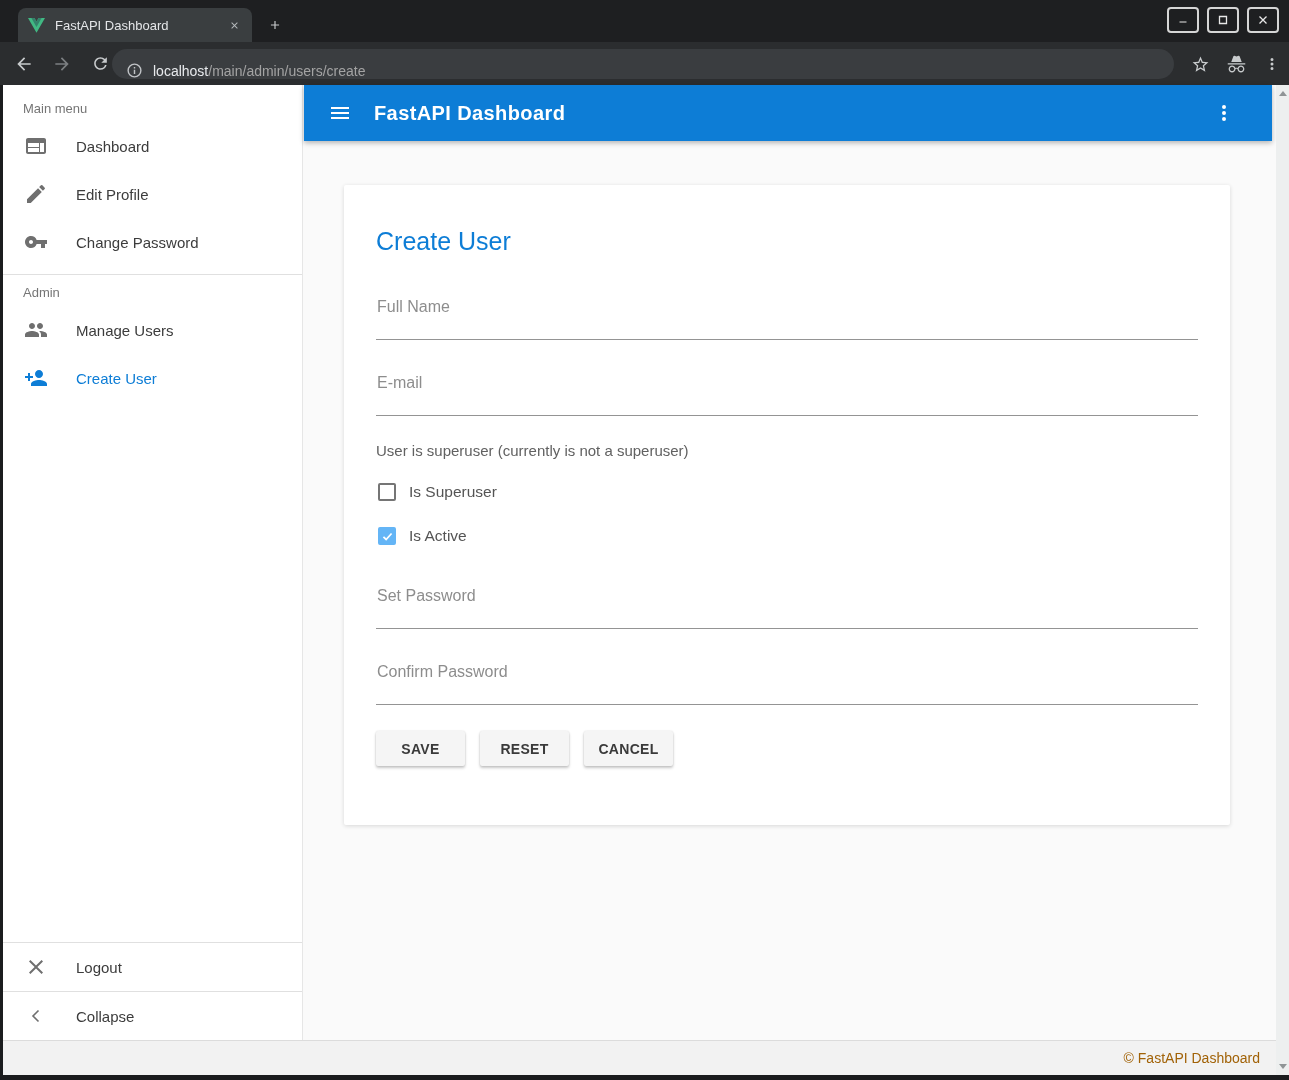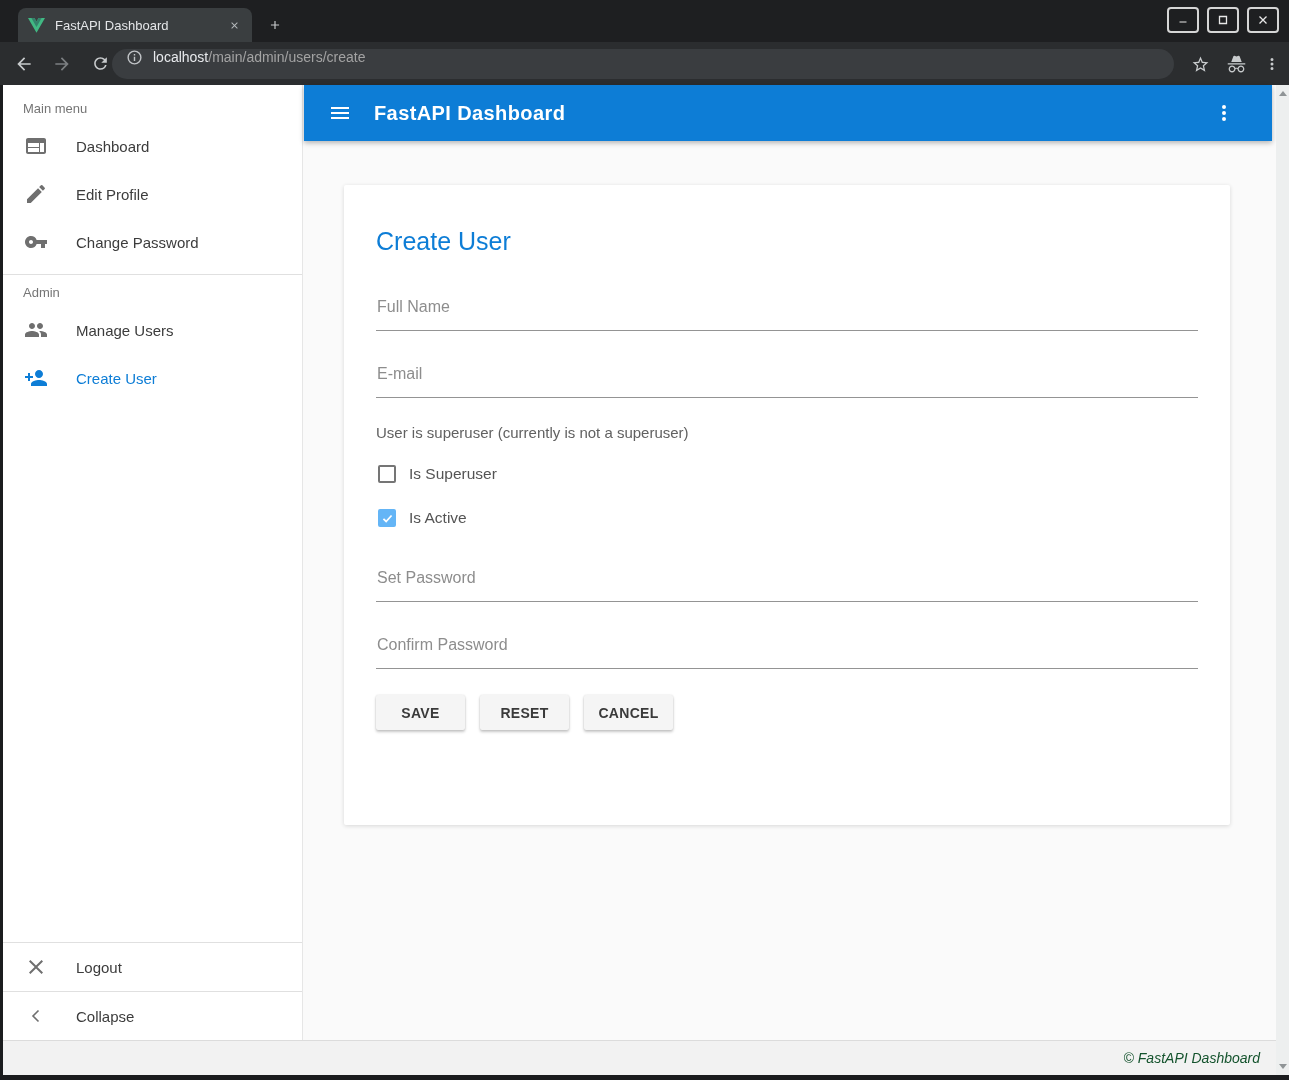--- a/index.html
+++ b/index.html
@@ -13,21 +13,21 @@
   .tab-title { color:#e4e6e8; font-size:13px; flex:1; margin-left:10px; white-space:nowrap; overflow:hidden; }
   .tab-close { width:16px; height:16px; display:flex; align-items:center; justify-content:center; color:#b6babd; }
   .newtab-btn { position:absolute; left:262px; top:12px; width:26px; height:26px; display:flex; align-items:center; justify-content:center; color:#c7cacc; }
   .win-controls { position:absolute; right:10px; top:7px; display:flex; gap:8px; }
   .win-btn { width:32px; height:26px; border:2px solid #d6d6d6; border-radius:4px; display:flex; align-items:center; justify-content:center; color:#e8e8e8; background:transparent; }
 
   .toolbar { position:absolute; left:0; top:42px; width:1289px; height:43px; background:#2b2d2f; display:flex; align-items:center; }
   .nav-icon { width:28px; height:28px; display:flex; align-items:center; justify-content:center; margin-left:10px; color:#c8cbcd; }
   .nav-icon.disabled { color:#7c7f82; }
   .urlbar { position:absolute; left:112px; top:7px; width:1062px; height:30px; background:#3a3d40; border-radius:15px;
-            display:flex; align-items:flex-start; padding:0 14px; }
+            display:flex; align-items:flex-end; padding:0 14px; }
   .url-host { color:#e8eaed; font-size:14px; margin-left:10px; }
   .url-path { color:#a3a3a3; font-size:14px; }
   .toolbar-right { position:absolute; right:8px; top:7px; height:30px; display:flex; align-items:center; gap:16px; color:#c8cbcd; }
 
   
   .page { position:absolute; left:3px; top:85px; width:1281px; height:990px; background:#fafafa; }
 
   .sidebar { position:absolute; left:0; top:0; width:300px; height:955px; background:#ffffff;
              border-right:1px solid #e6e6e6; display:flex; flex-direction:column; }
   .menu-caption { font-size:13px; color:#757575; margin:16px 0 6px 20px; }
@@ -45,39 +45,39 @@
   .appbar-title { color:#ffffff; font-size:20px; font-weight:700; letter-spacing:0.4px; margin-left:22px; }
   .appbar-kebab { position:absolute; right:36px; top:16px; width:24px; height:24px; color:#ffffff; }
 
   .main { position:absolute; left:301px; top:56px; width:968px; height:899px; background:#fafafa; }
   .card { position:absolute; left:40px; top:44px; width:886px; height:640px; background:#ffffff;
           border-radius:2px; box-shadow:0 1px 4px rgba(0,0,0,0.14); padding:26px 32px 0 32px; }
   .card-title { color:#0d7dd6; font-size:25px; font-weight:400; margin-top:16px; }
 
   .field { margin-top:42px; }
   .field input { width:100%; border:none; outline:none; border-bottom:1px solid #949494;
-                 font-family:"Liberation Sans", sans-serif; font-size:16px; color:#333; padding:0 0 14px 1px; background:transparent; }
+                 font-family:"Liberation Sans", sans-serif; font-size:16px; color:#333; padding:0 0 23px 1px; background:transparent; }
   .field input::placeholder { color:#8d8d8d; opacity:1; }
   .field.tight { margin-top:34px; }
 
   .hint { font-size:15px; color:#616161; margin-top:26px; }
   .check-row { display:flex; align-items:center; margin-top:22px; height:22px; }
   .checkbox { width:18px; height:18px; border:2px solid #757575; border-radius:2px; margin-left:2px; flex:none; }
   .checkbox.checked { border-color:#64b5f6; background:#64b5f6; display:flex; align-items:center; justify-content:center; }
   .check-label { font-size:15.5px; color:#545454; margin-left:13px; }
 
   .btn-row { margin-top:26px; display:flex; }
   .raised-btn { min-width:89px; height:35px; background:#f5f5f5; border:none; border-radius:2px;
                 box-shadow:0 2px 3px rgba(0,0,0,0.22), 0 0 2px rgba(0,0,0,0.12);
                 font-family:"Liberation Sans", sans-serif; font-size:14px; font-weight:700; color:#3a3a3a;
                 letter-spacing:0.3px; margin-right:15px; cursor:pointer; }
 
   .footer { position:absolute; left:0; top:955px; width:1281px; height:35px; background:#f2f2f2;
             border-top:1px solid #dcdcdc; display:flex; align-items:center; justify-content:flex-end; padding-right:24px; }
-  .footer-text { font-size:14px; color:#14532d;font-style:italic; }
+  .footer-text { font-size:14px; color:#a16207; }
 
   
   .scrollbar { position:absolute; right:0px; top:85px; width:13px; height:990px; background:#edefef; z-index:5; }
   .sb-arrow-up { position:absolute; top:6px; left:3px; width:0; height:0;
                  border-left:4px solid transparent; border-right:4px solid transparent; border-bottom:5px solid #8f9496; }
   .sb-arrow-down { position:absolute; bottom:6px; left:3px; width:0; height:0;
                  border-left:4px solid transparent; border-right:4px solid transparent; border-top:5px solid #8f9496; }
   svg { display:block; }
 </style>
 </head>

